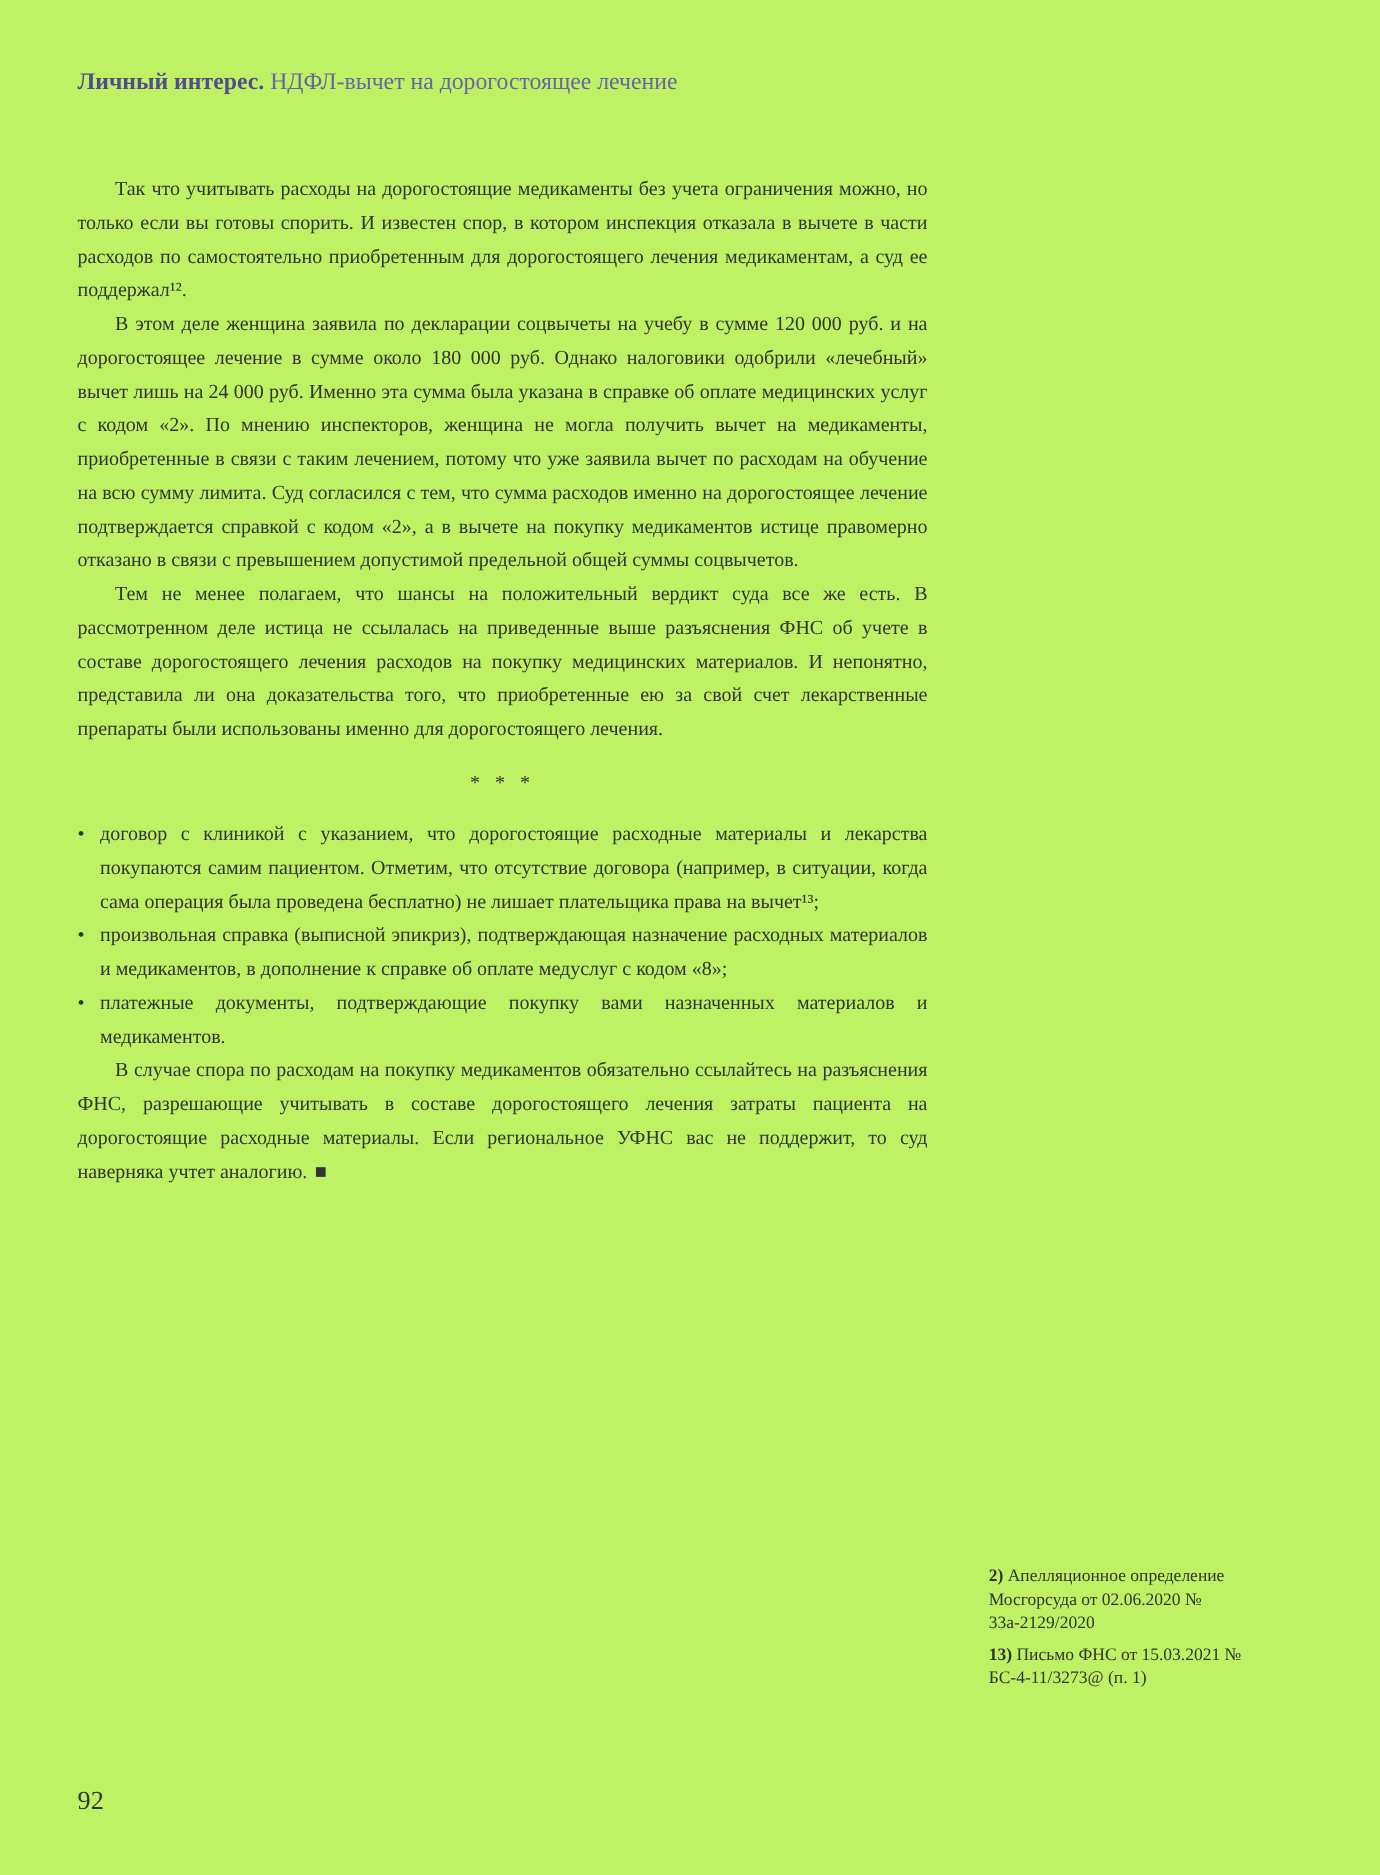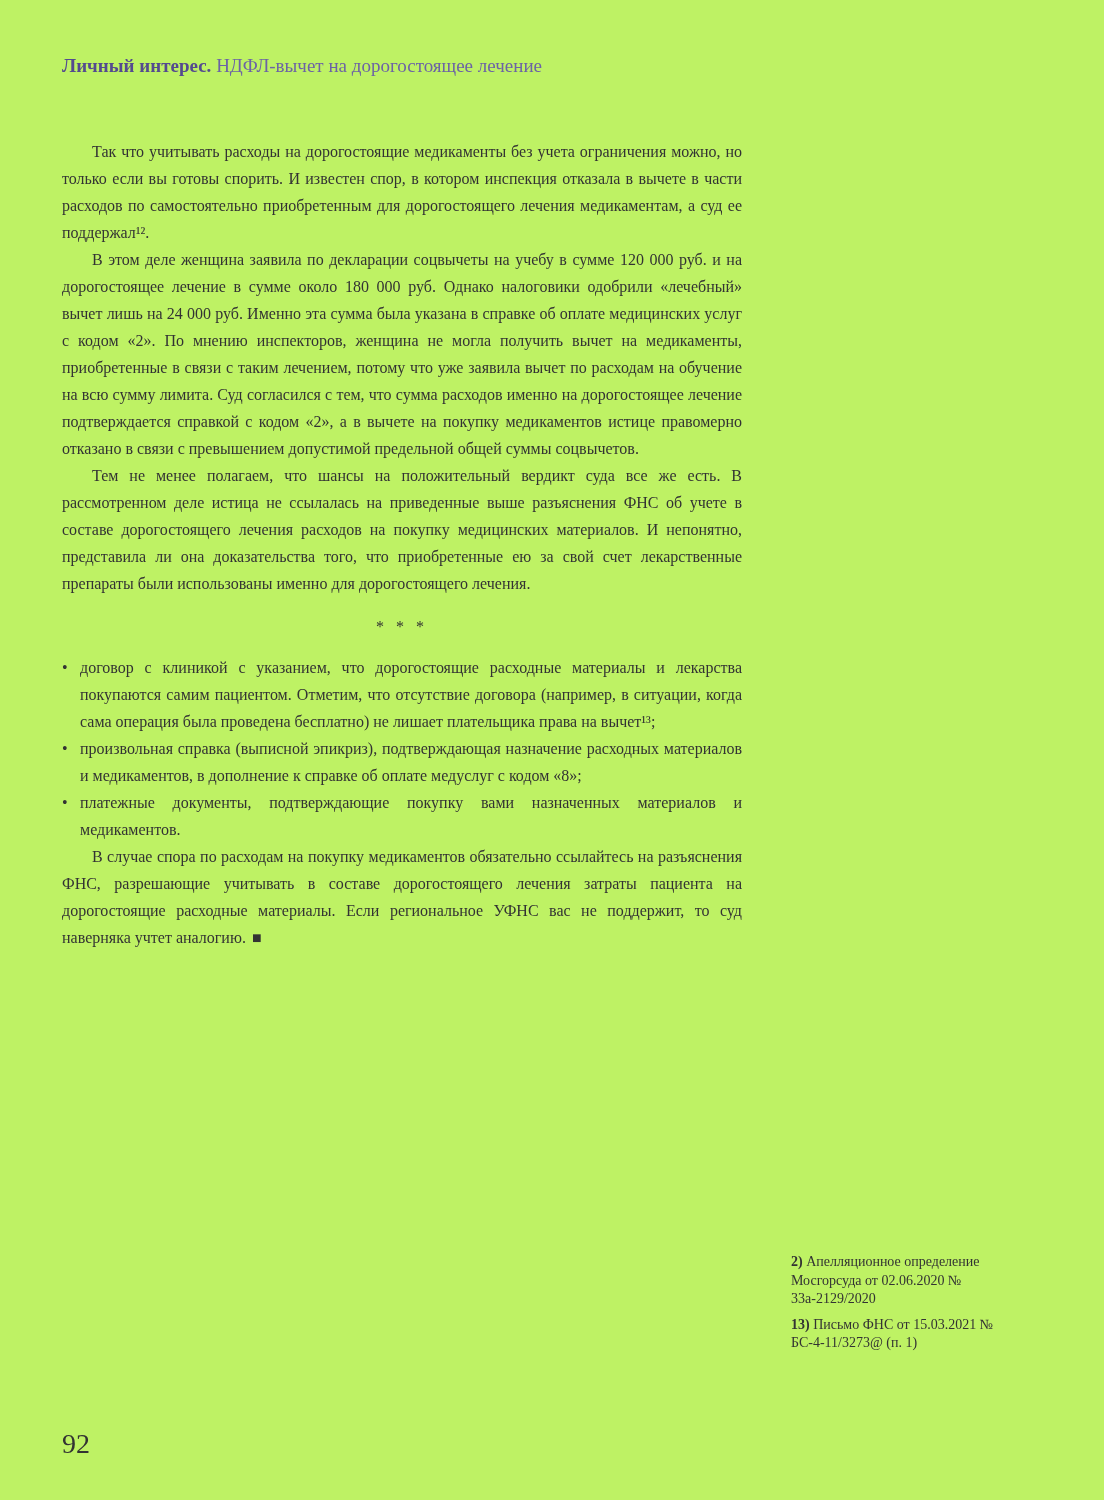--- a/index.html
+++ b/index.html
@@ -83,21 +83,21 @@
     color: #333333;
     text-align: left;
   }
   .footnote { margin-bottom: 7px; }
   .fn-marker { font-weight: bold; }
   
   .page-number {
     position: absolute;
     left: 62px;
     top: 1428px;
-    font-size: 28px;
+    font-size: 21px;
     color: #333333;
   }
 </style>
 </head>
 <body>
 
 <div class="page">
 
   <header class="page-header">
     <span class="rubric">Личный интерес.</span>

